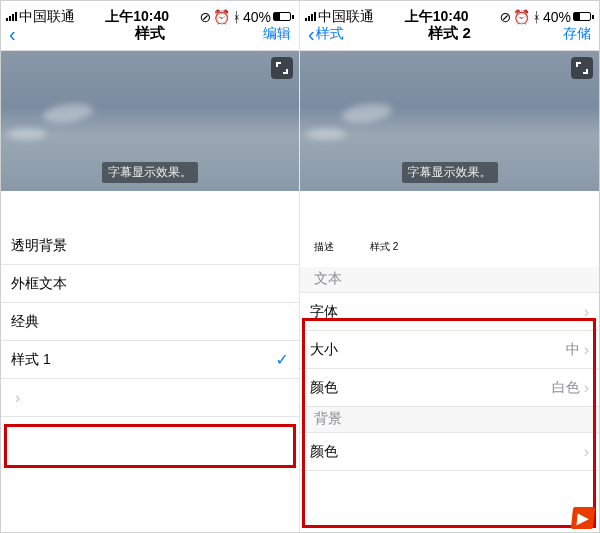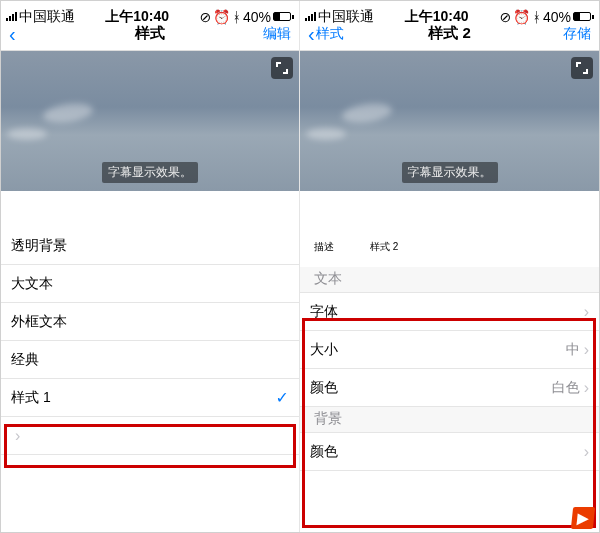--- a/index.html
+++ b/index.html
@@ -175,23 +175,20 @@
       </div>
       <div class="caption-sample">字幕显示效果。</div>
     </div>
     <div class="gap"></div>
 
     <div class="list">
       <div class="row">
         <span>透明背景</span>
       </div>
       <div class="row">
-        <span>大文本</span>
-      </div>
-      <div class="row">
         <span>外框文本</span>
       </div>
       <div class="row">
         <span>经典</span>
       </div>
       <div class="row">
         <span>样式 1</span>
         <span class="check">✓</span>
       </div>
       <div class="row">

